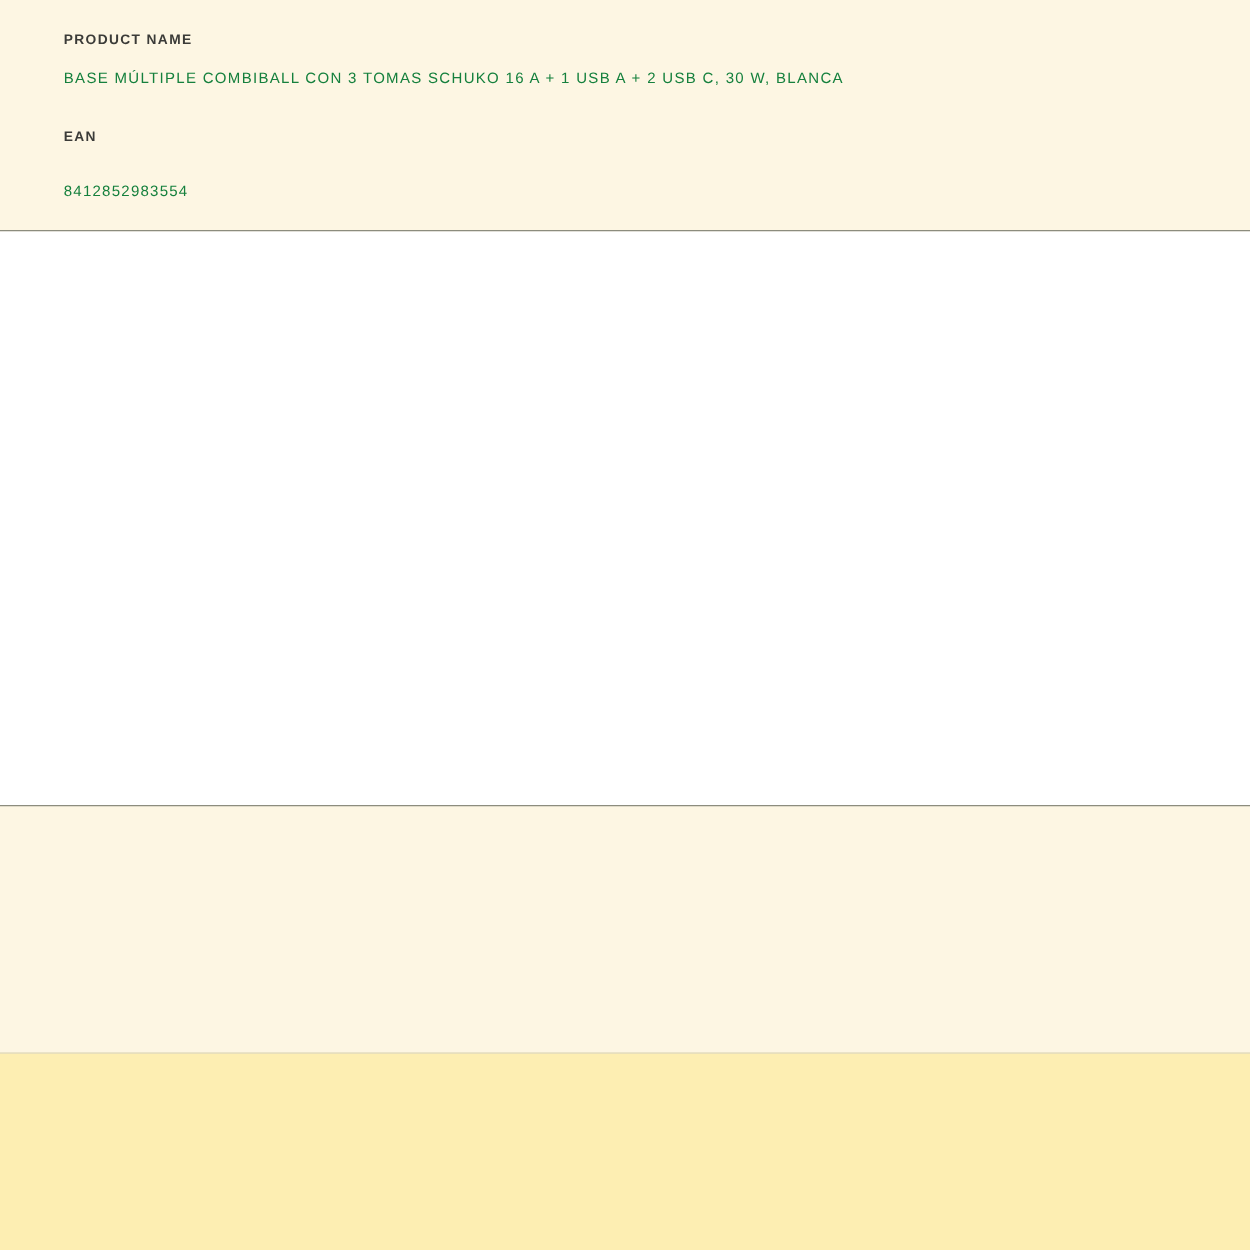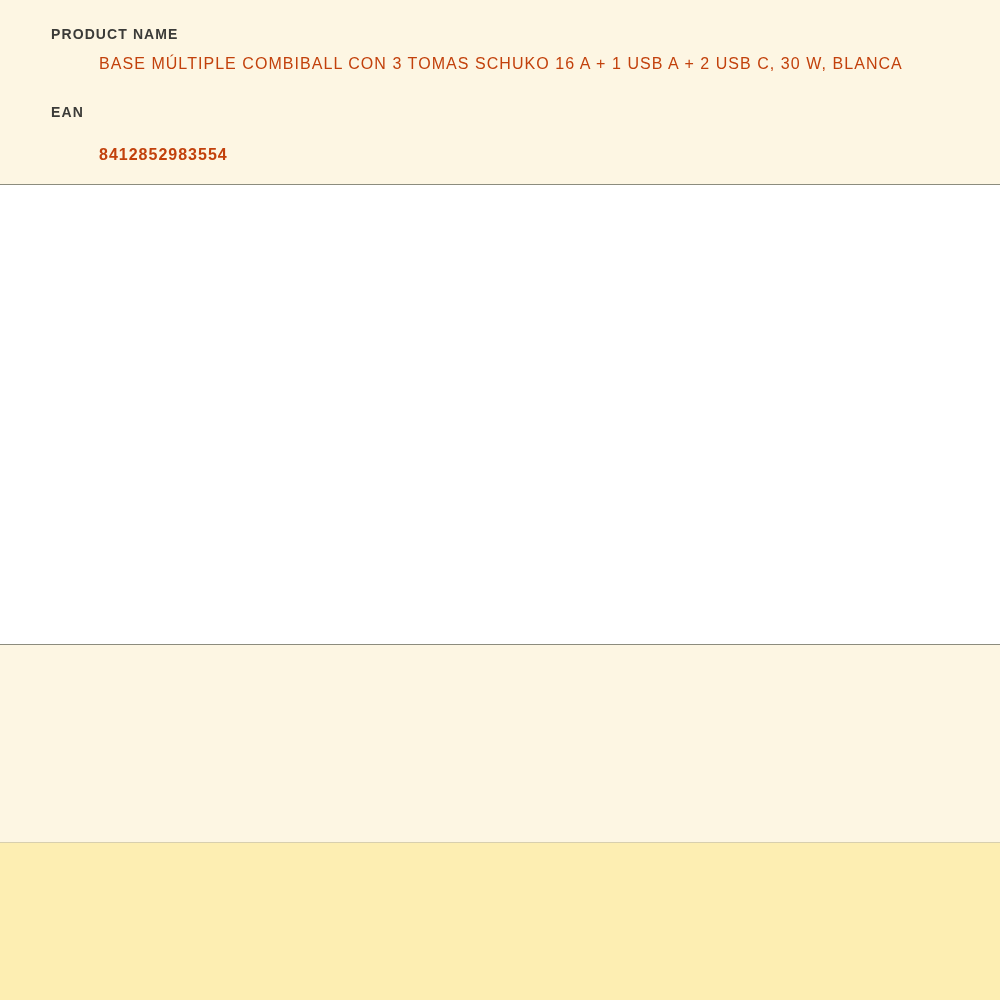--- a/index.html
+++ b/index.html
@@ -23,41 +23,39 @@
   .header-block {
     position: absolute;
     left: 0;
     top: 0;
     width: 1000px;
     height: 185px;
     background: #fdf6e3;
     border-bottom: 1px solid #8c8c7e;
   }
   .field-label {
-    font-size: 14px;
+    font-size: 11px;
     font-weight: 700;
     letter-spacing: 1.1px;
     color: #3b3b38;
     text-transform: uppercase;
   }
   .field-value {
-    font-size: 16px;
+    font-size: 12px;
     font-weight: 400;
     letter-spacing: 1.05px;
-    color: #c2410c;
+    color: #15803d;
     text-transform: uppercase;
-    margin-left: 48px;
   }
   #product-name-label { position: absolute; left: 51px; top: 26px; }
   #product-name-value { position: absolute; left: 51px; top: 55px; }
   #ean-label { position: absolute; left: 51px; top: 104px; }
   #ean-value {
     position: absolute; left: 51px; top: 146px;
     letter-spacing: 1.0px;
-    font-weight: bold;
   }
 
   
   .media-area {
     position: absolute;
     left: 0;
     top: 186px;
     width: 1000px;
     height: 458px;
     background: #ffffff;

